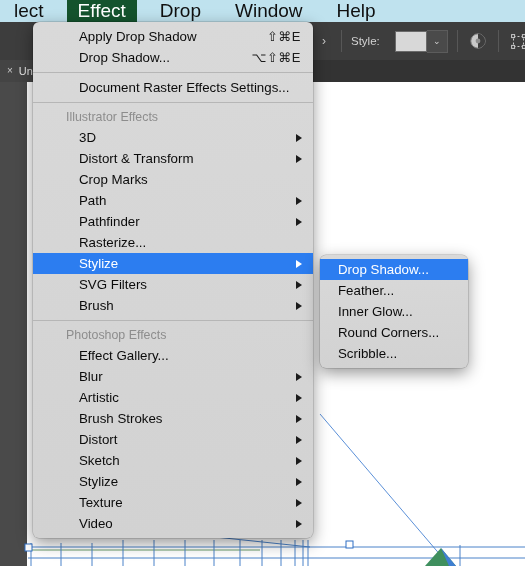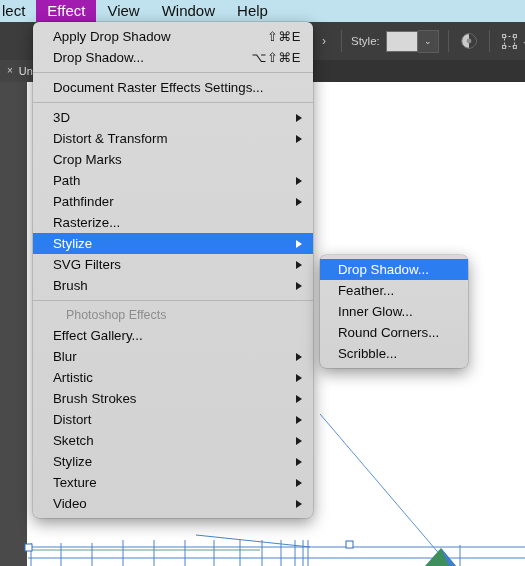--- a/index.html
+++ b/index.html
@@ -11,43 +11,44 @@
   }
 
   
   #app-root{position:absolute;inset:0;}
 
   .menubar{
     position:absolute;left:0;top:0;width:525px;height:22px;
     background:#bfe2ee;display:flex;align-items:center;
   }
   .mb-item{
-    height:22px;line-height:22px;padding:0 11px;font-size:15px;color:#101010;
+    height:22px;line-height:22px;padding:0 11px;font-size:19px;color:#101010;
     white-space:nowrap;
-  }
-  .mb-item.active{background:#a21caf;color:#ffffff;}
+    margin-left:12px;
+  }
+  .mb-item.active{background:#14532d;color:#ffffff;}
   .mb-item.clipped{padding-left:2px;}
 
   .appchrome{
     position:absolute;left:0;top:22px;width:525px;height:544px;
     background:#3a3a3a;
   }
   .ctrlbar{
     position:absolute;left:0;top:0;width:525px;height:38px;
     background:#3d3d3d;border-bottom:1px solid #2a2a2a;
   }
   .ctrl-inner{
     position:absolute;left:316px;top:0;height:38px;display:flex;align-items:center;
   }
   .chev-btn{
     width:16px;height:20px;display:flex;align-items:center;justify-content:center;
     color:#c9c9c9;font-size:12px;
   }
   .sep{width:1px;height:22px;background:#575757;margin:0 9px;}
-  .style-label{color:#d2d2d2;font-size:11.5px;margin-right:6px;}
+  .style-label{color:#d2d2d2;font-size:11.5px;margin-right:15px;}
   .style-swatch{
     width:30px;height:19px;background:#d8d8d8;border:1px solid #6a6a6a;
   }
   .style-drop{
     width:20px;height:21px;background:#4a4a4a;border:1px solid #5c5c5c;border-left:none;
     display:flex;align-items:center;justify-content:center;color:#d0d0d0;font-size:9px;
   }
   .icon-btn{width:22px;height:22px;display:flex;align-items:center;justify-content:center;}
 
   .tabstrip{
@@ -78,21 +79,21 @@
     border-radius:6px;
     box-shadow:0 5px 16px rgba(0,0,0,.42), 0 0 0 .5px rgba(0,0,0,.22);
     padding:4px 0;
     background-image:linear-gradient(to bottom,#d9d9d9 0%,#d2d2d2 100%);
   }
   #effect-menu{left:33px;top:22px;width:280px;}
   #stylize-submenu{left:320px;top:255px;width:148px;}
 
   .mrow{
     position:relative;height:21px;display:flex;align-items:center;
-    padding:0 12px 0 20px;font-size:13.3px;color:#0b0b0b;white-space:nowrap;
+    padding:0 12px 0 46px;font-size:13.3px;color:#0b0b0b;white-space:nowrap;
   }
   .mrow.hl{background:#2c7df0;color:#ffffff;}
   .mrow .lbl{flex:1;}
   .mrow .shortcut{
     font-size:13px;color:#1a1a1a;letter-spacing:.5px;margin-left:14px;
   }
   .mrow .arrow{
     position:absolute;right:11px;top:50%;transform:translateY(-50%);
     width:0;height:0;border-left:6px solid #1b1b1b;
     border-top:4.5px solid transparent;border-bottom:4.5px solid transparent;
@@ -184,21 +185,21 @@
     <path d="M425 566 L441 548 L456 566 Z" fill="#3f8f5e"></path>
     <path d="M441 548 L456 566 L449 566 Z" fill="#3f7fd1"></path>
 
     <rect x="346" y="541" width="7" height="7" fill="#ffffff" stroke="#2f6fc4" stroke-width="1"></rect>
     <rect x="25" y="544" width="7" height="7" fill="#ffffff" stroke="#2f6fc4" stroke-width="1"></rect>
   </svg>
 
   <div class="menubar">
     <div class="mb-item clipped">lect</div>
     <div class="mb-item active">Effect</div>
-    <div class="mb-item">View</div>
+    <div class="mb-item">Drop</div>
     <div class="mb-item">Window</div>
     <div class="mb-item">Help</div>
   </div>
 
   <div class="menu" id="effect-menu">
 
     <div class="mrow">
       <span class="lbl">Apply Drop Shadow</span>
       <span class="shortcut">⇧⌘E</span>
     </div>
@@ -208,20 +209,21 @@
     </div>
 
     <div class="mdiv"></div>
 
     <div class="mrow">
       <span class="lbl">Document Raster Effects Settings...</span>
     </div>
 
     <div class="mdiv"></div>
 
+    <div class="mheader">Illustrator Effects</div>
 
     <div class="mrow">
       <span class="lbl">3D</span>
       <span class="arrow"></span>
     </div>
     <div class="mrow">
       <span class="lbl">Distort &amp; Transform</span>
       <span class="arrow"></span>
     </div>
     <div class="mrow">

